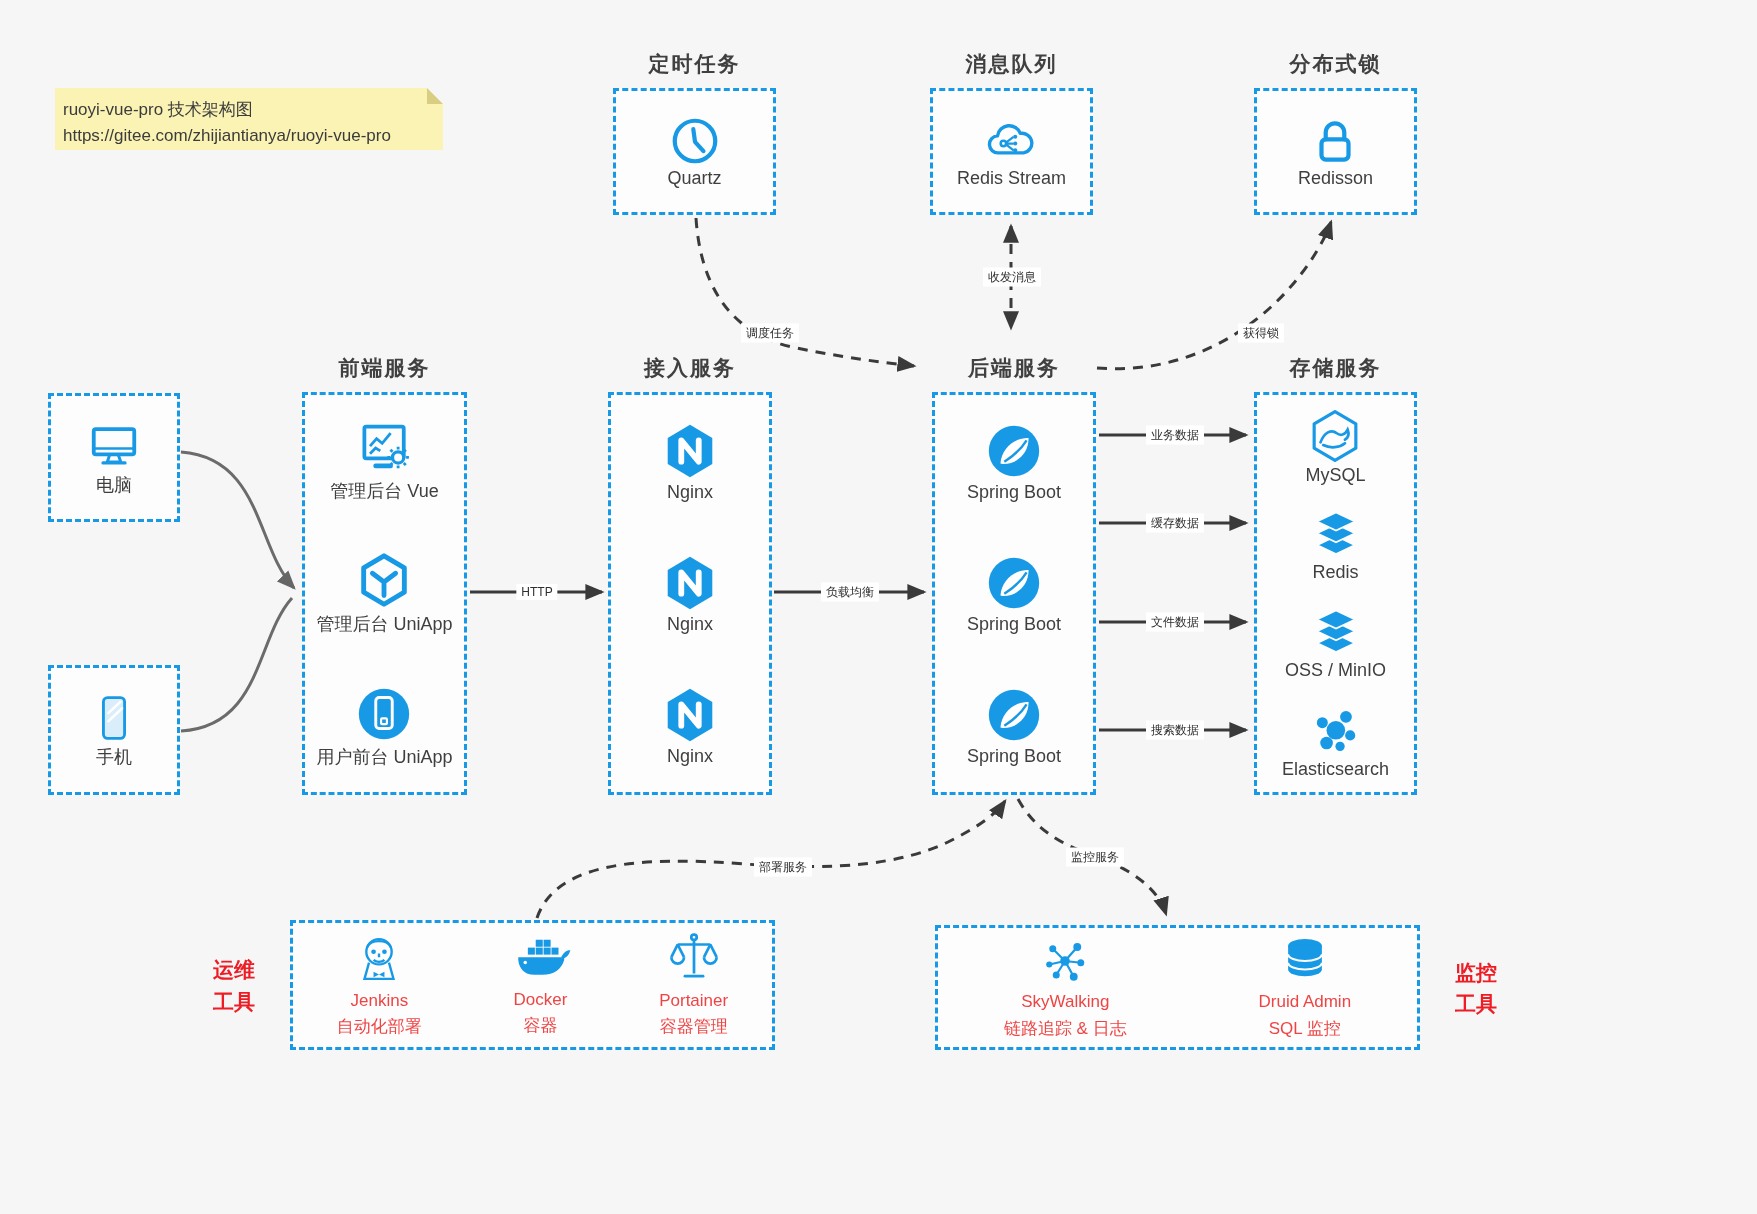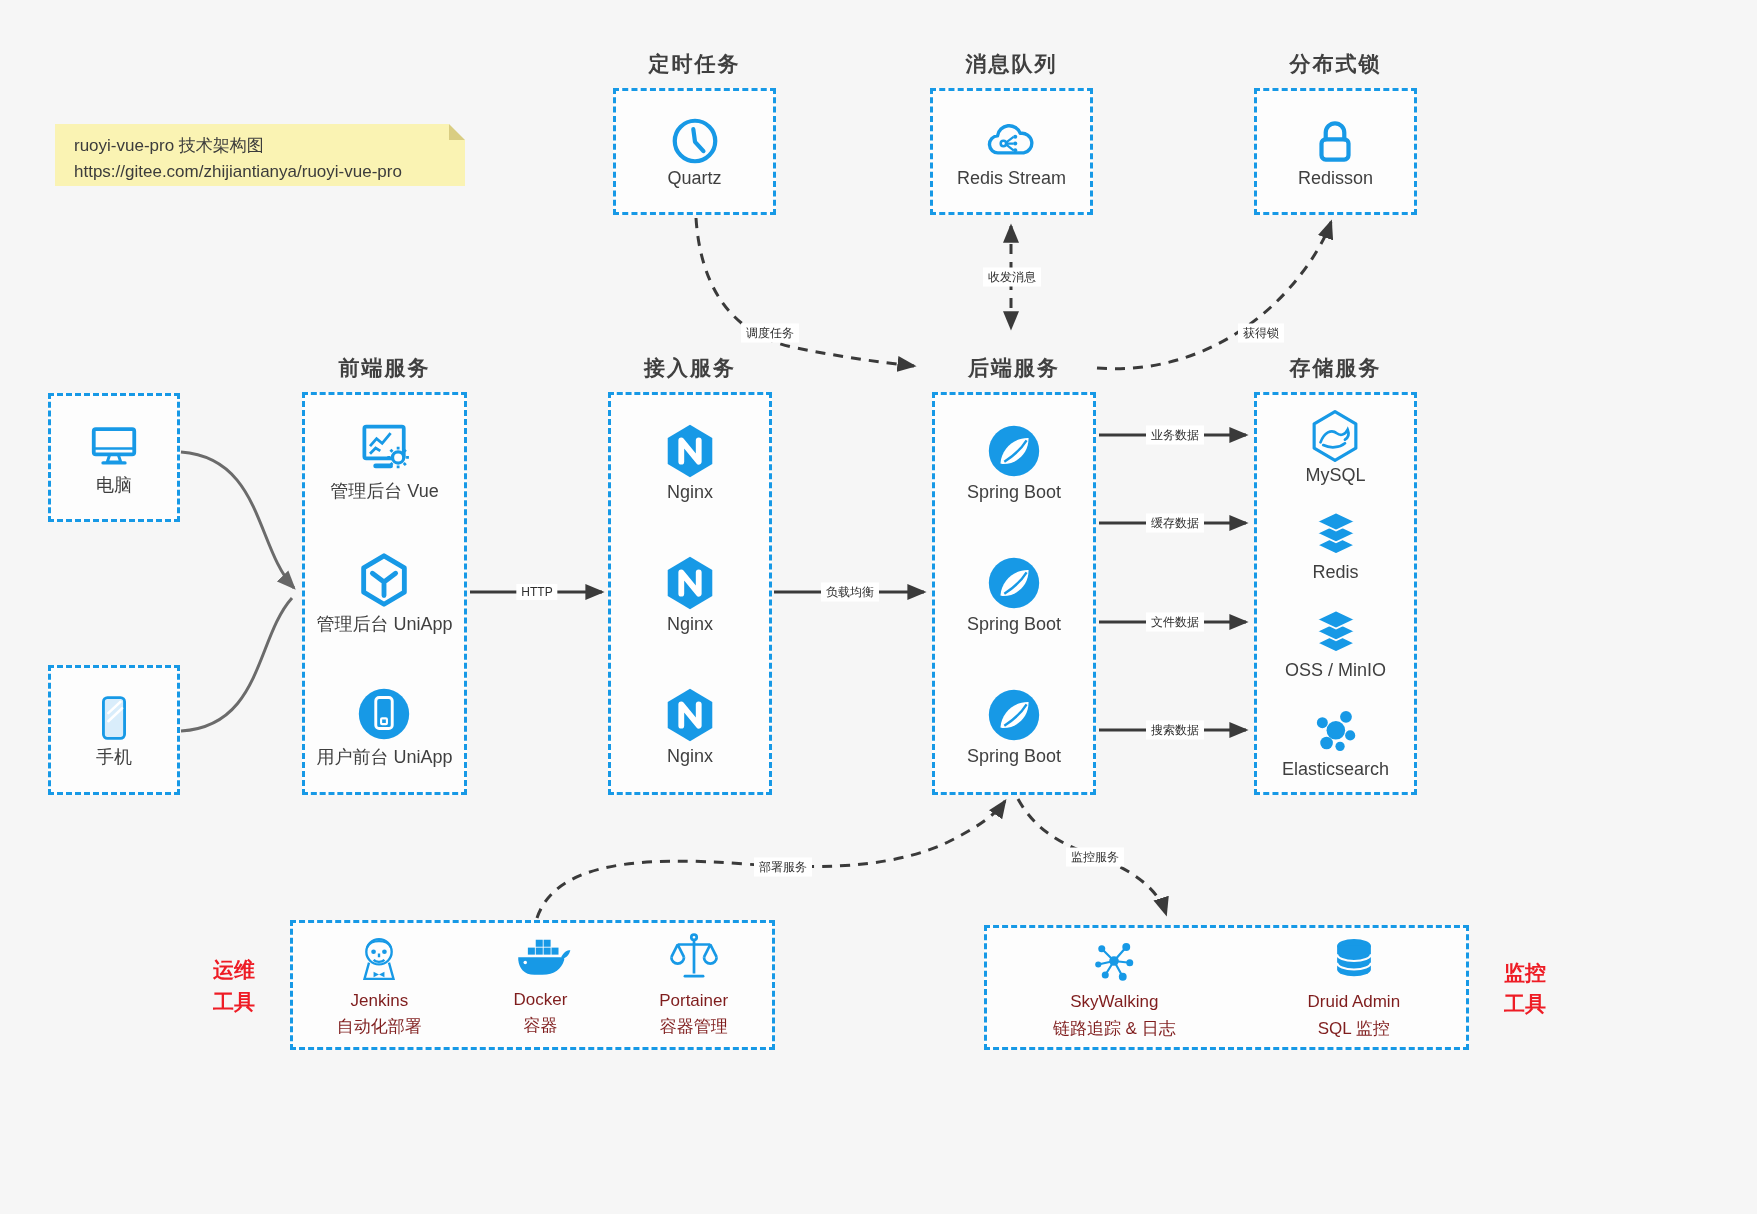--- a/index.html
+++ b/index.html
@@ -8,26 +8,26 @@
   .connectors{position:absolute;left:0;top:0;width:1757px;height:1214px;pointer-events:none;z-index:1;}
   .group{position:absolute;border:3px dashed #1799e6;background:#fdfdfd;display:flex;flex-direction:column;
          justify-content:space-around;align-items:center;z-index:2;box-sizing:border-box;}
   .group.row{flex-direction:row;}
   .gtitle{position:absolute;top:-41px;left:-30px;right:-30px;text-align:center;color:#404040;
           font-weight:bold;font-size:21px;letter-spacing:2px;white-space:nowrap;}
   .side-title{position:absolute;top:50%;transform:translateY(-50%);color:#ee1c25;font-weight:bold;
           font-size:21px;line-height:1.5;text-align:left;white-space:nowrap;}
   .item{display:flex;flex-direction:column;align-items:center;}
   .item .label{font-size:18px;color:#3f3f3f;white-space:nowrap;}
-  .label2{text-align:center;font-size:17px;color:#7f1d1d;line-height:1.55;white-space:nowrap;}
+  .label2{text-align:center;font-size:17px;color:#ef4444;line-height:1.55;white-space:nowrap;}
   .icon{display:flex;align-items:center;justify-content:center;line-height:0;}
   .elabel{position:absolute;transform:translate(-50%,-50%);background:#ffffff;padding:1px 5px;
           font-size:12px;color:#2e2e2e;white-space:nowrap;z-index:3;}
   .note{position:absolute;left:55px;top:88px;width:372px;height:44px;background:#faf3b3;z-index:2;
-        padding:9px 19px;font-size:17px;color:#3c3c3c;line-height:1.55;margin-top:36px;}
+        padding:9px 8px;font-size:17px;color:#3c3c3c;line-height:1.55;}
   .note-fold{position:absolute;right:0;top:0;width:0;height:0;
         border-left:16px solid #d9cd82;border-top:16px solid #f6f6f6;}
 </style>
 </head>
 <body>
 
 <div class="canvas">
 
   <svg class="connectors" viewBox="0 0 1757 1214">
     <defs>
@@ -347,21 +347,21 @@
             <path d="M22 51 h20" stroke-linecap="round"></path>
           </svg>
       </span>
       <div class="label2">
         <div>Portainer</div>
         <div>容器管理</div>
       </div>
     </div>
   </div>
 
-  <div class="group row" style="left:984px;top:925px;width:485px;height:125px">
+  <div class="group row" style="left:935px;top:925px;width:485px;height:125px">
     <div class="side-title" style="right:-80px">
       <div>监控</div>
       <div>工具</div>
     </div>
     <div class="item">
       <span class="icon">
         <svg width="56" height="56" viewBox="0 0 64 64">
             <g stroke="#1799e6" stroke-width="2.5">
               <path d="M32 32 L18 18 M32 32 L46 16 M32 32 L14 36 M32 32 L50 34 M32 32 L22 48 M32 32 L42 50"></path>
             </g>

